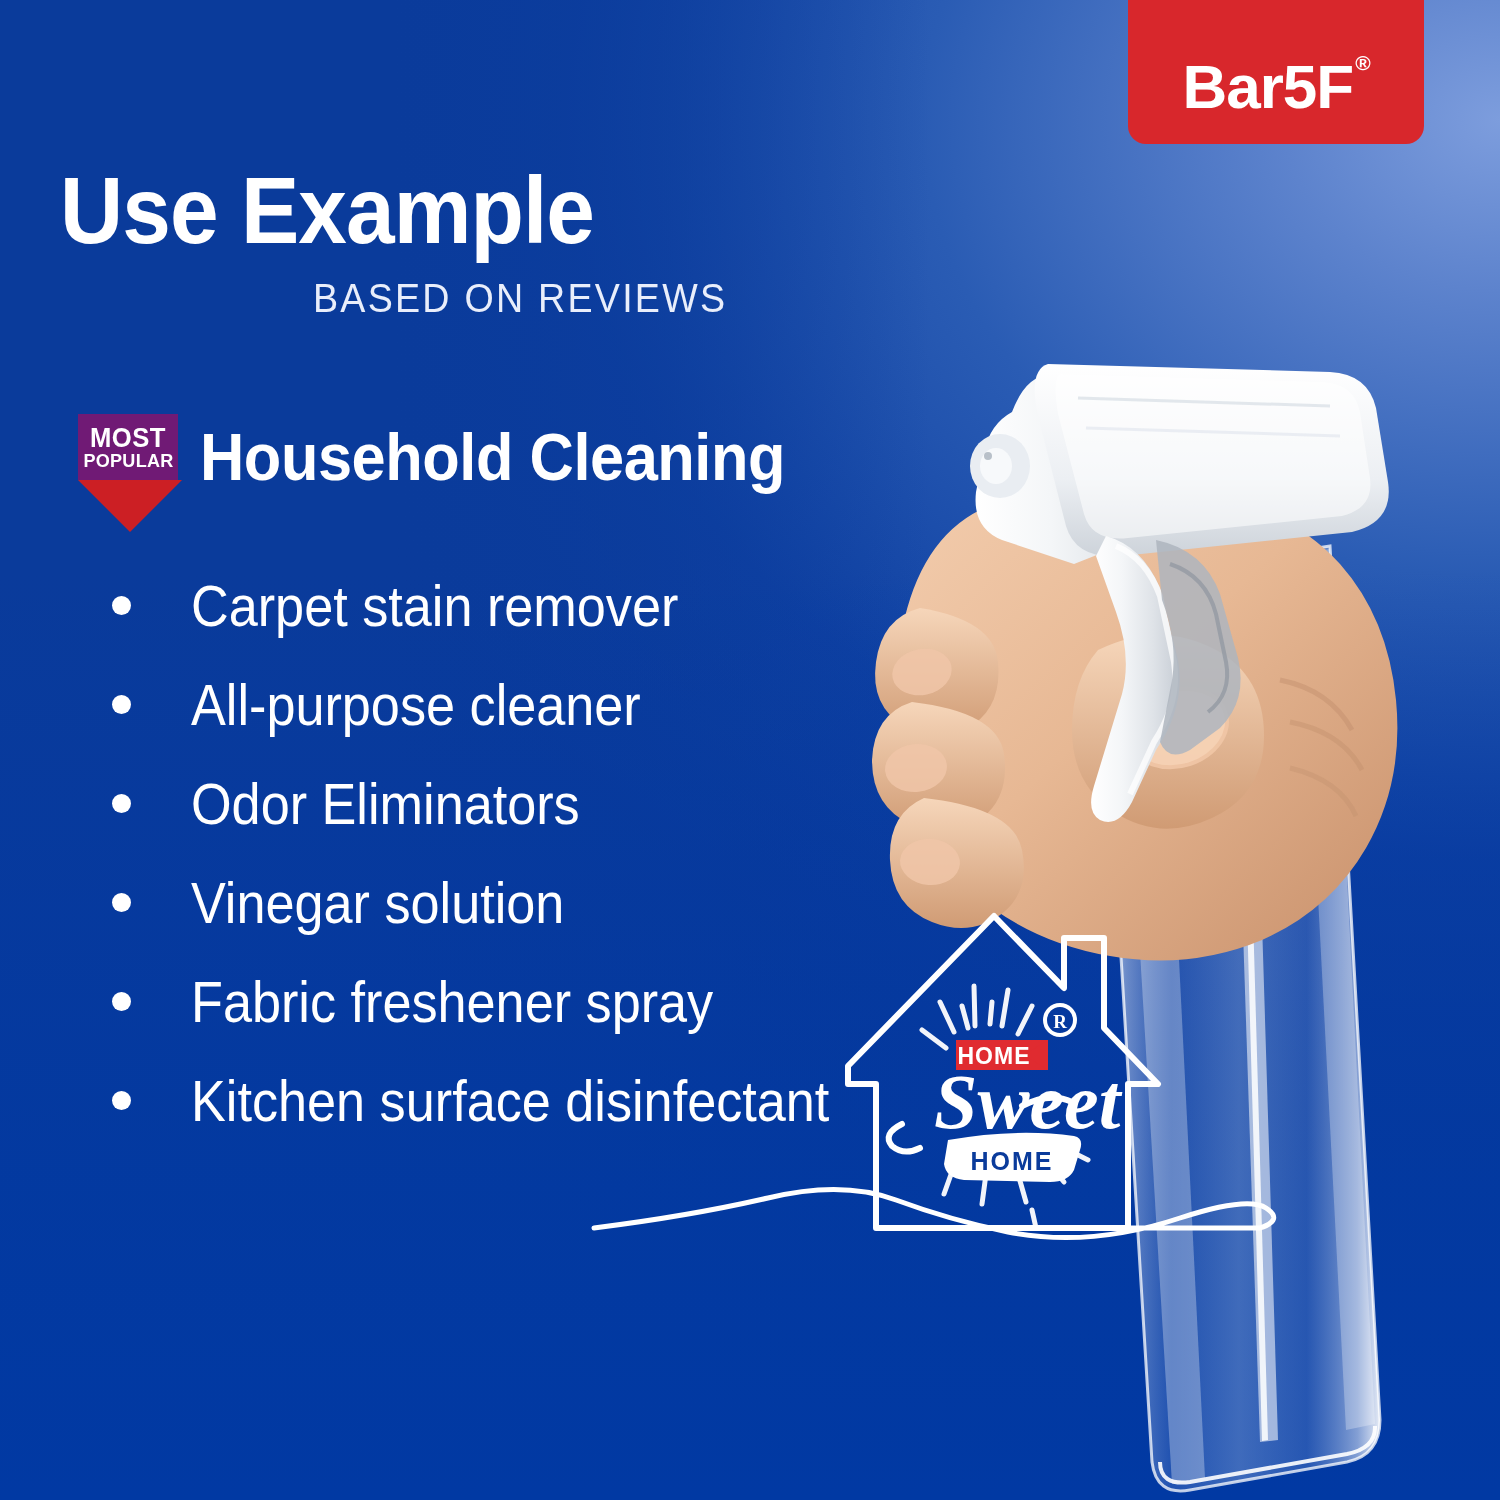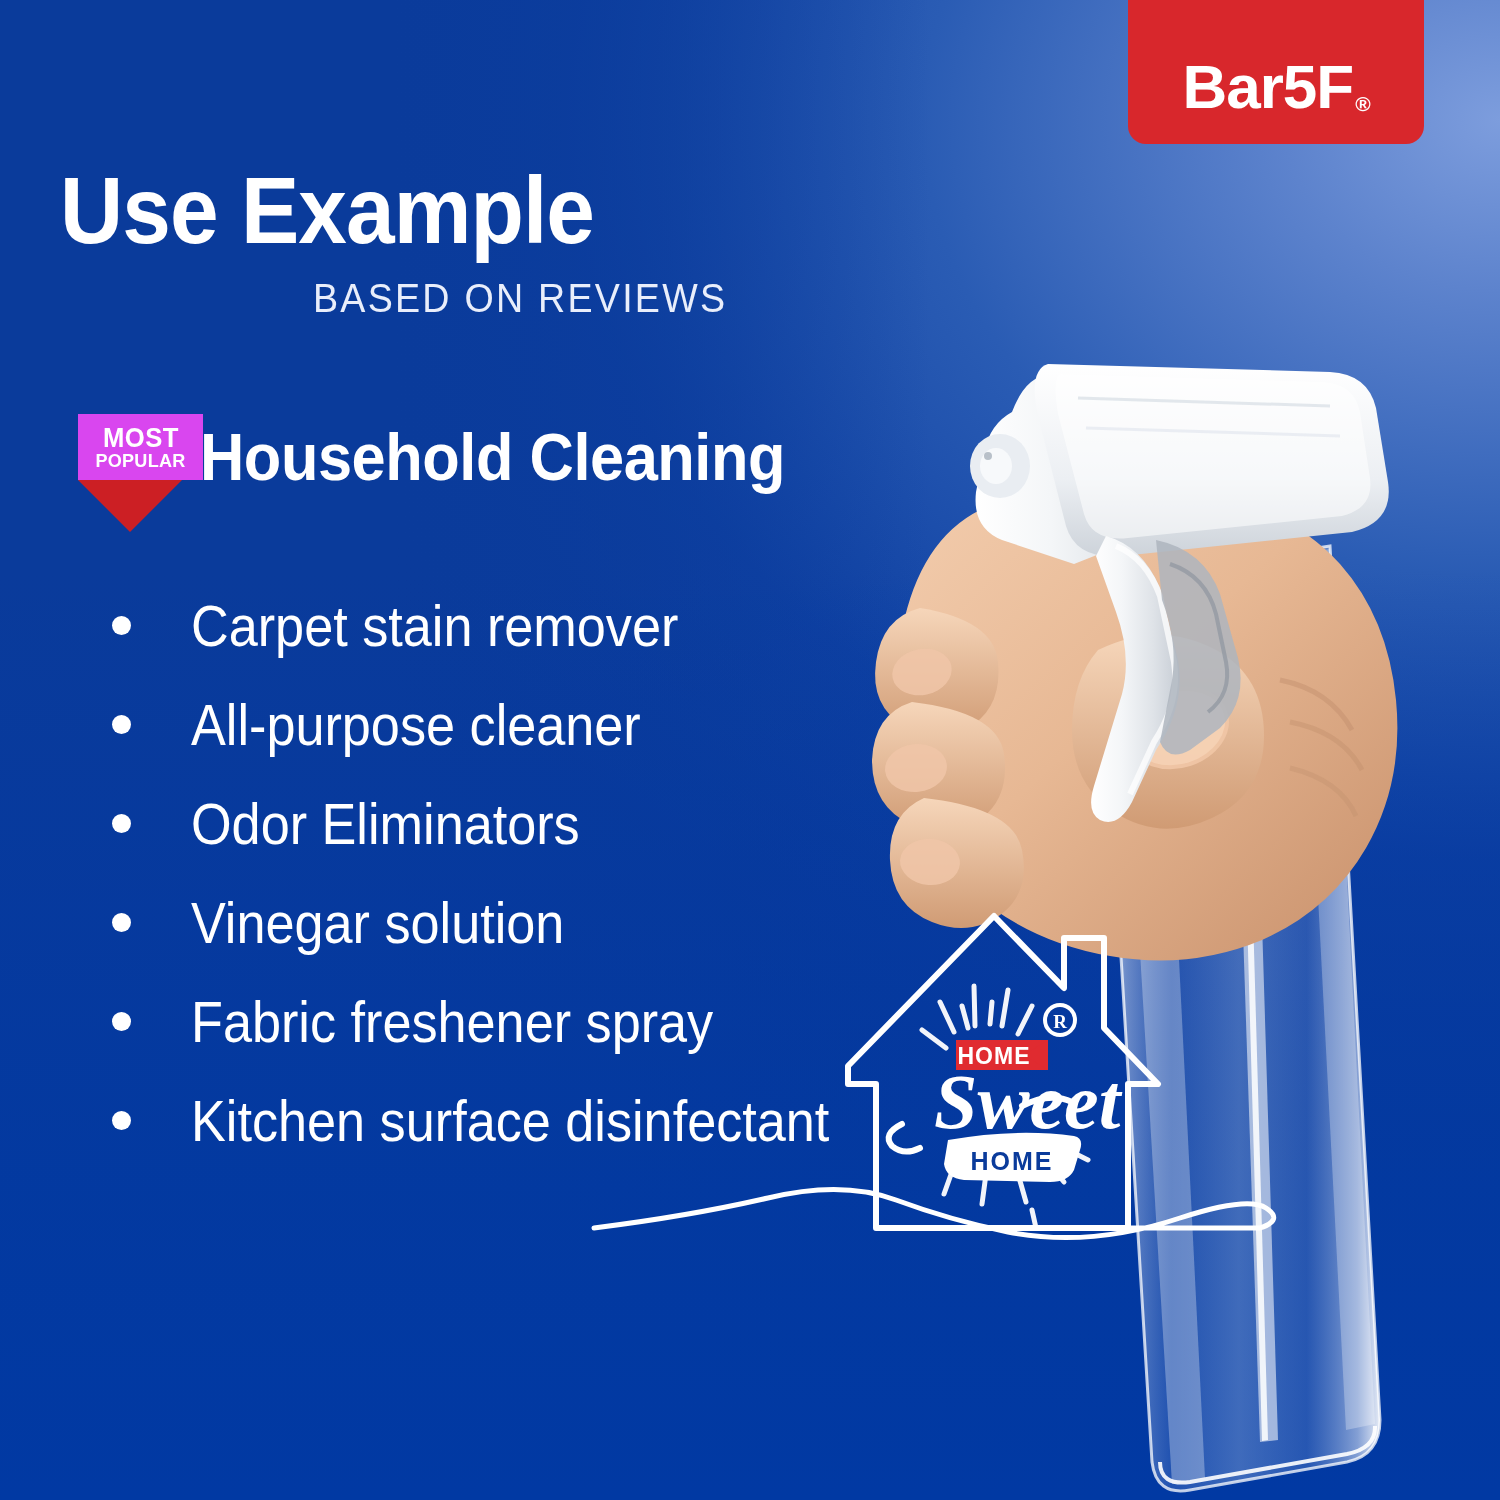--- a/index.html
+++ b/index.html
@@ -31,21 +31,21 @@
   .brand{
     position:absolute;left:1128px;top:-12px;width:296px;height:156px;
     background:#d8272c;
     border-radius:0 0 18px 18px;
     display:flex;align-items:flex-end;justify-content:center;
     padding-bottom:26px;box-sizing:border-box;
   }
   .brand-text{
     color:#ffffff;font-size:62px;font-weight:bold;letter-spacing:-1px;
     font-family:"Liberation Sans", sans-serif;line-height:1;
-    display:flex;align-items:flex-end;
+    display:flex;
   }
   .brand-reg{font-size:21px;font-weight:bold;margin-left:2px;position:relative;top:-4px;}
 
   
   .headline{
     position:absolute;left:60px;top:163px;
     color:#ffffff;font-size:95px;font-weight:bold;
     letter-spacing:-1px;line-height:1;
     transform:scaleX(.92);transform-origin:left top;
     white-space:nowrap;
@@ -53,21 +53,21 @@
   .subhead{
     position:absolute;left:313px;top:278px;
     color:#e9eefb;font-size:40px;font-weight:300;
     letter-spacing:2.4px;line-height:1;white-space:nowrap;
     transform:scaleX(.94);transform-origin:left top;
   }
 
   
   .badge{position:absolute;left:78px;top:414px;width:104px;}
   .badge-body{
-    width:125px;height:66px;background:#d946ef;
+    width:100px;height:66px;background:#701a75;
     display:flex;flex-direction:column;align-items:center;justify-content:center;
     box-sizing:border-box;padding-top:2px;
   }
   .badge-l1{
     color:#ffffff;font-size:27px;font-weight:bold;line-height:.94;
     letter-spacing:.5px;transform:scaleX(.95);
   }
   .badge-l2{
     color:#ffffff;font-size:19px;font-weight:bold;line-height:1;
     letter-spacing:.3px;transform:scaleX(.95);
@@ -80,21 +80,21 @@
 
   
   .cat-heading{
     position:absolute;left:200px;top:424px;
     color:#ffffff;font-size:66px;font-weight:bold;
     letter-spacing:-.5px;line-height:1;white-space:nowrap;
     transform:scaleX(.93);transform-origin:left top;
   }
 
   
-  .bullets{position:absolute;left:112px;top:576px;width:900px;}
+  .bullets{position:absolute;left:112px;top:556px;width:900px;}
   .bullet-row{
     position:relative;height:99px;display:flex;align-items:center;
   }
   .bullet-dot{
     width:19px;height:19px;border-radius:50%;background:#ffffff;
     flex:0 0 auto;margin-right:60px;
   }
   .bullet-label{
     color:#ffffff;font-size:58px;font-weight:300;line-height:1;
     white-space:nowrap;transform:scaleX(.9);transform-origin:left center;

